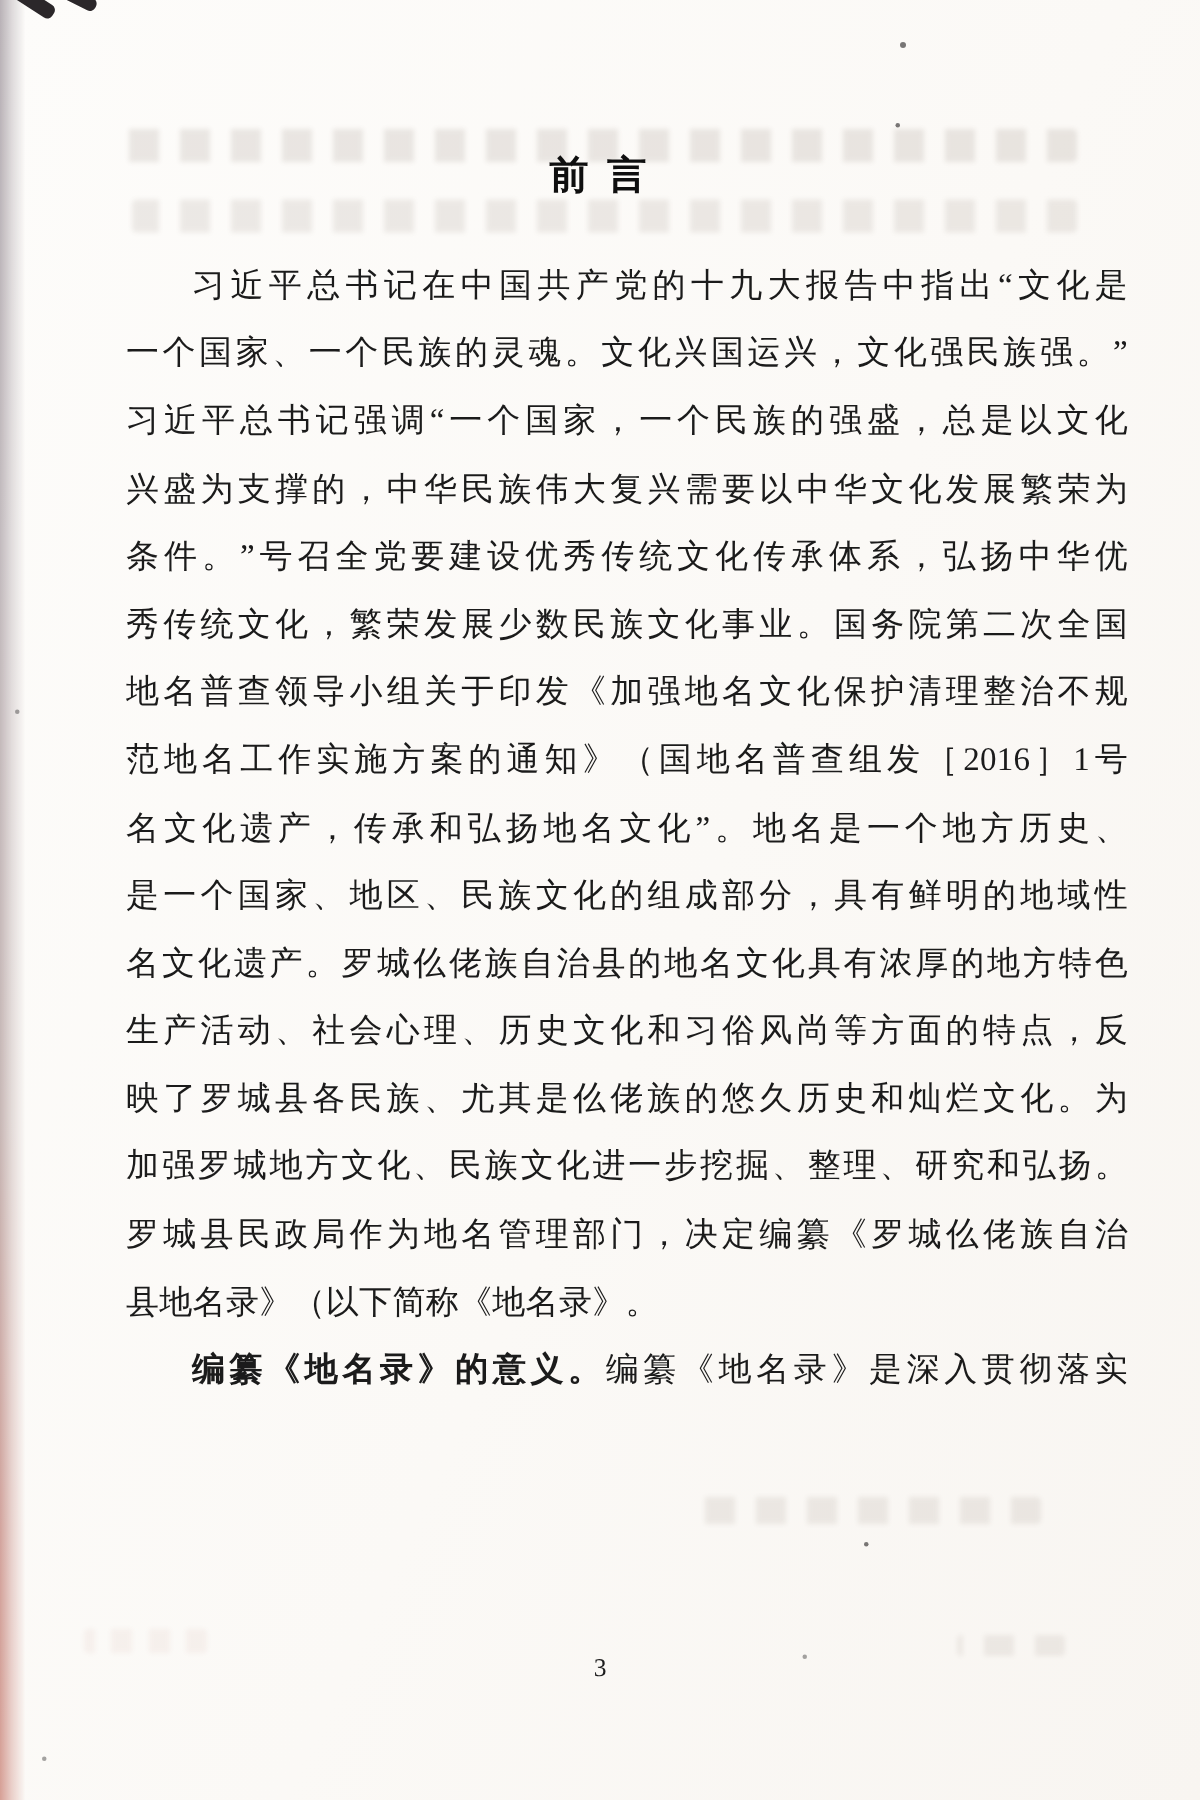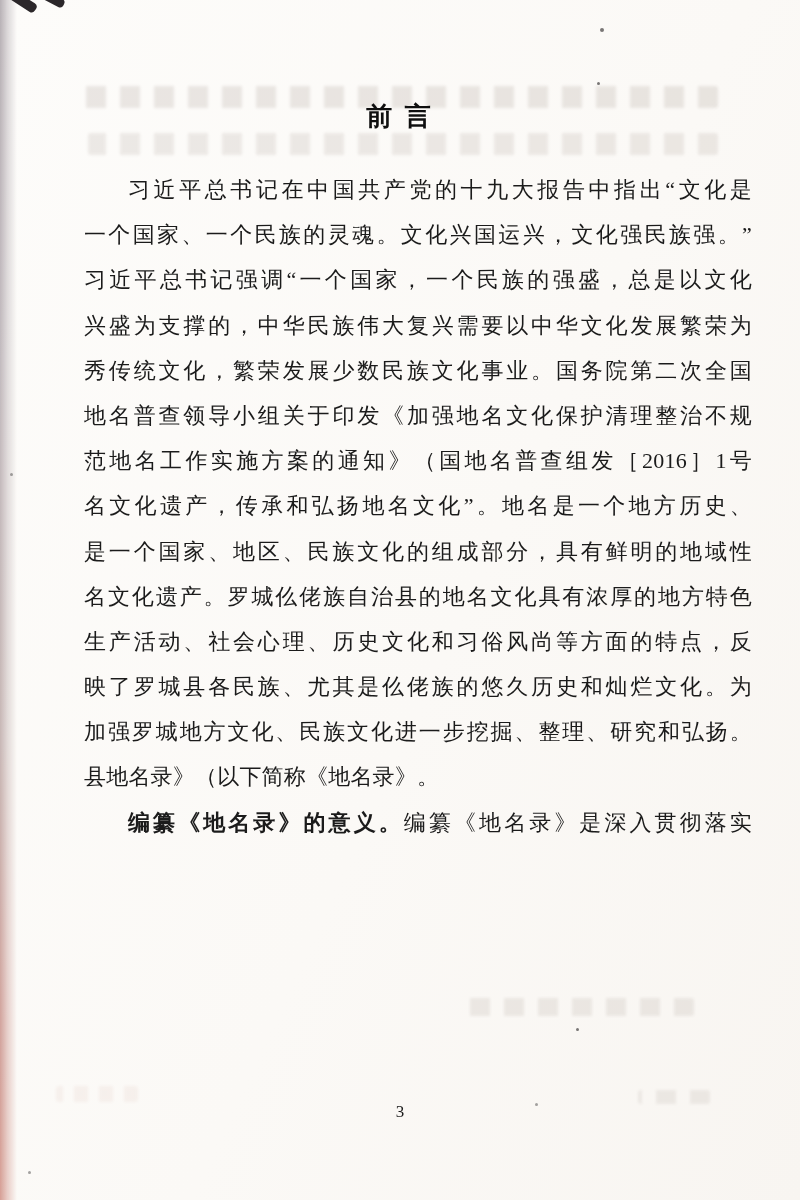--- a/index.html
+++ b/index.html
@@ -83,28 +83,30 @@
   <div class="speck s5"></div>
   <div class="speck s6"></div>
 
   <h1 class="title">前 言</h1>
 
   <div class="body-text">
       <div class="line indent"><span>习近平总书记在中国共产党的十九大报告中指出“文化是</span></div>
       <div class="line"><span>一个国家、一个民族的灵魂。文化兴国运兴，文化强民族强。”</span></div>
       <div class="line"><span>习近平总书记强调“一个国家，一个民族的强盛，总是以文化</span></div>
       <div class="line"><span>兴盛为支撑的，中华民族伟大复兴需要以中华文化发展繁荣为</span></div>
+      <div class="line"><span>条件。”号召全党要建设优秀传统文化传承体系，弘扬中华优</span></div>
       <div class="line"><span>秀传统文化，繁荣发展少数民族文化事业。国务院第二次全国</span></div>
       <div class="line"><span>地名普查领导小组关于印发《加强地名文化保护清理整治不规</span></div>
       <div class="line"><span>范地名工作实施方案的通知》（国地名普查组发［2016］1号</span></div>
       <div class="line"><span>名文化遗产，传承和弘扬地名文化”。地名是一个地方历史、</span></div>
       <div class="line"><span>是一个国家、地区、民族文化的组成部分，具有鲜明的地域性</span></div>
       <div class="line"><span>名文化遗产。罗城仫佬族自治县的地名文化具有浓厚的地方特色</span></div>
       <div class="line"><span>生产活动、社会心理、历史文化和习俗风尚等方面的特点，反</span></div>
       <div class="line"><span>映了罗城县各民族、尤其是仫佬族的悠久历史和灿烂文化。为</span></div>
       <div class="line"><span>加强罗城地方文化、民族文化进一步挖掘、整理、研究和弘扬。</span></div>
+      <div class="line"><span>罗城县民政局作为地名管理部门，决定编纂《罗城仫佬族自治</span></div>
       <div class="line no-justify"><span>县地名录》（以下简称《地名录》。</span></div>
       <div class="line indent"><span class="bold-lead">编纂《地名录》的意义。</span><span>编纂《地名录》是深入贯彻落实</span></div>
     </div>
 
   <div class="page-number">3</div>
 
 </div>
 
 </body></html>

